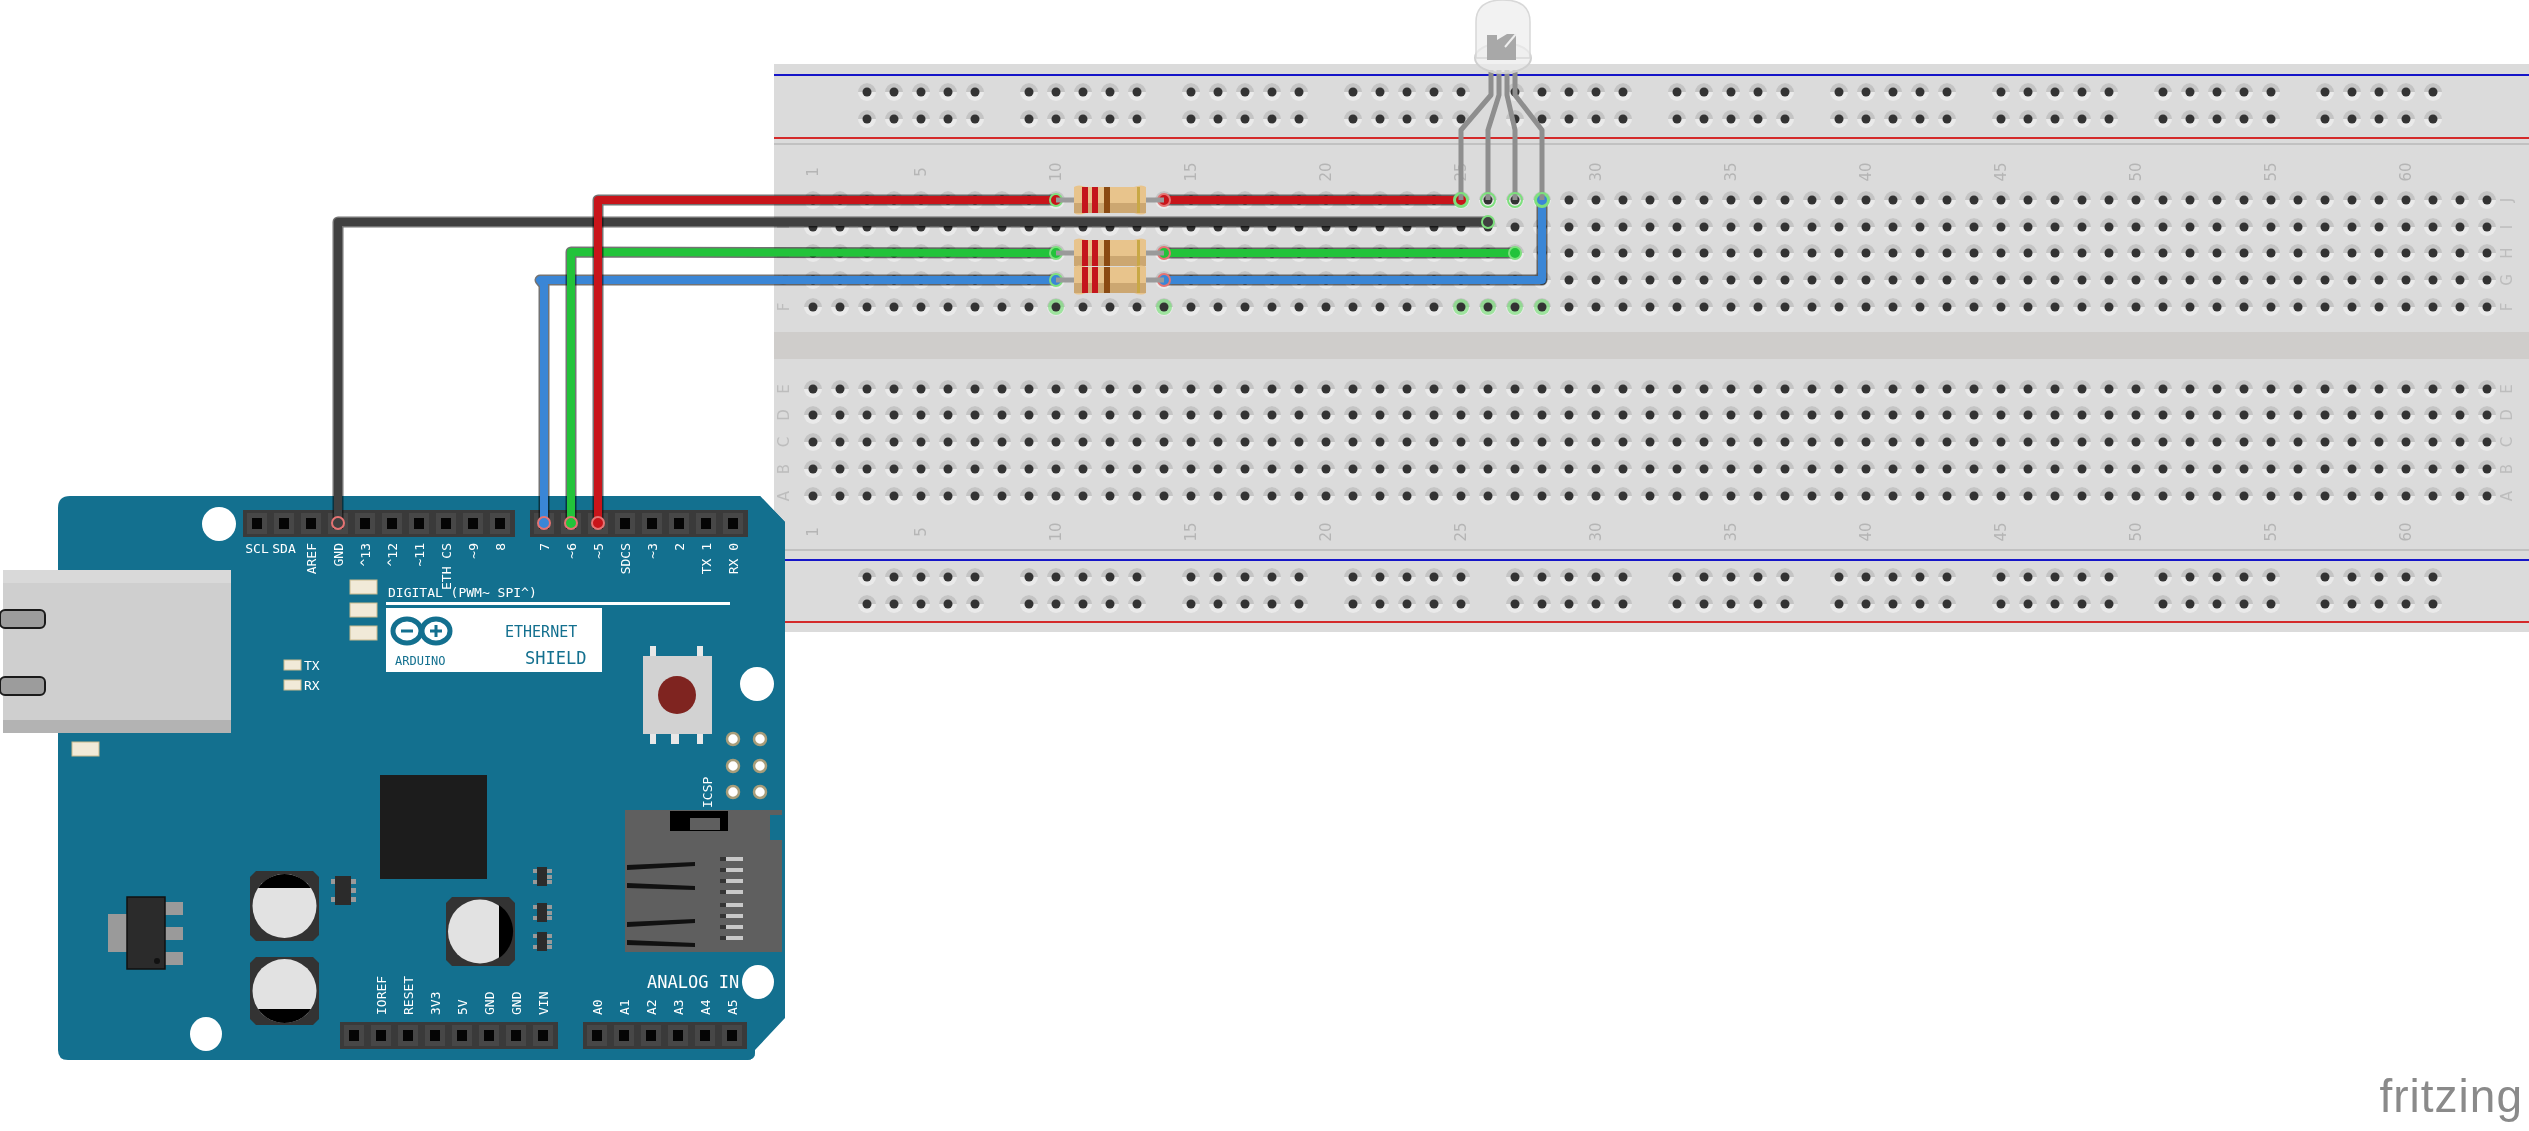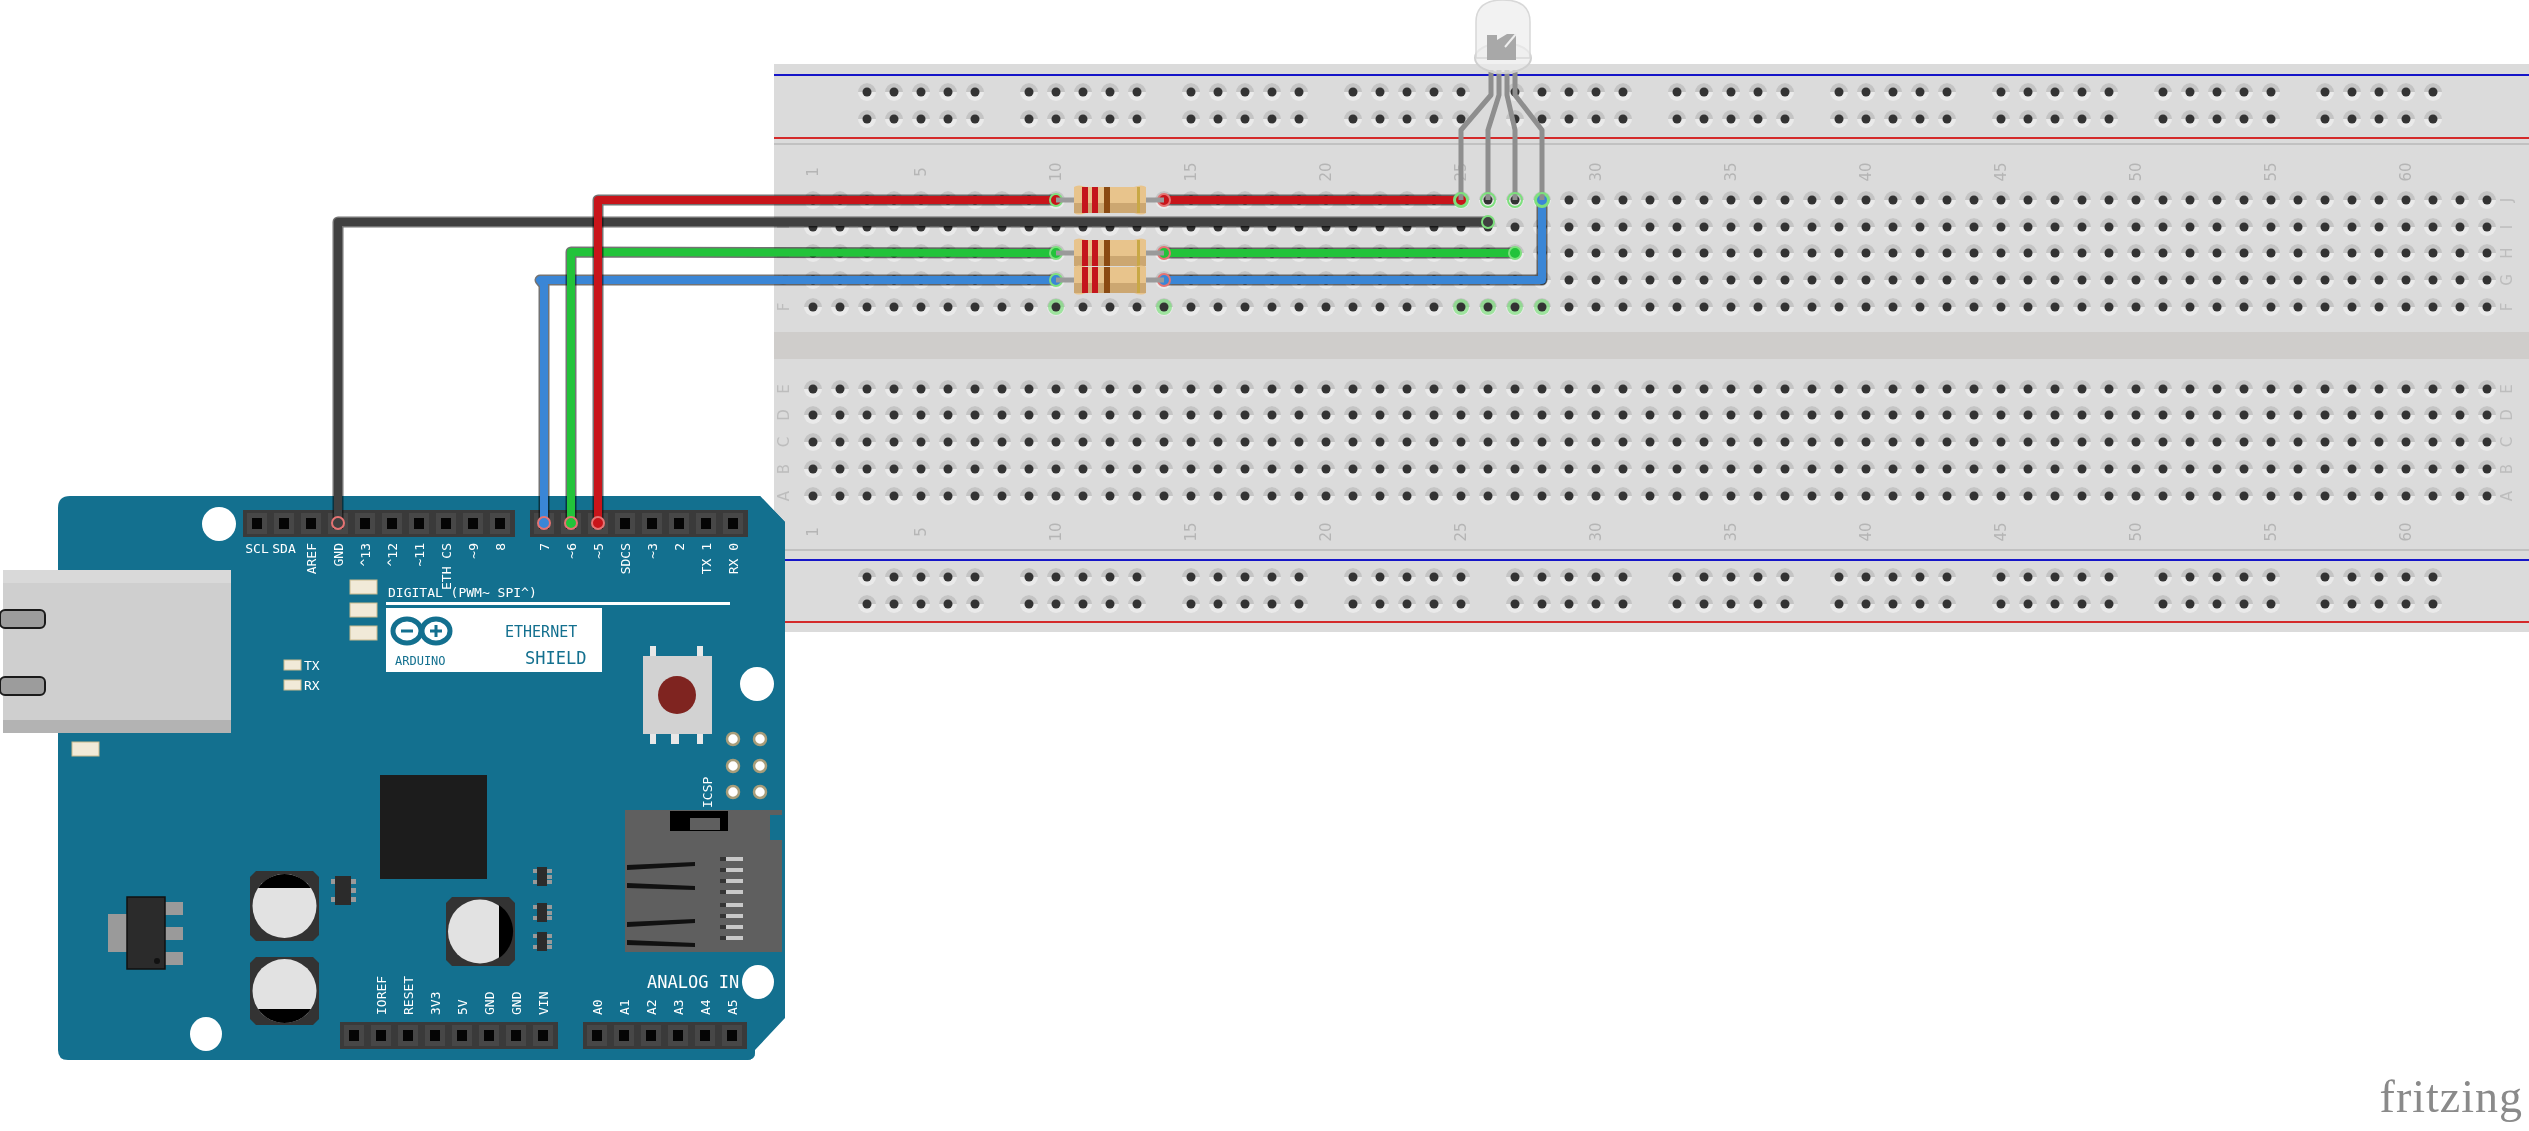--- a/index.html
+++ b/index.html
@@ -3,21 +3,21 @@
 <meta charset="utf-8">
 <style>
   html,body{margin:0;padding:0;background:#ffffff;}
   body{width:2529px;height:1131px;overflow:hidden;position:relative;font-family:"DejaVu Sans Mono","Liberation Mono",monospace;}
   #scene{position:absolute;left:0;top:0;}
   .bb-num{font-family:"DejaVu Sans","Liberation Sans",sans-serif;font-size:15px;fill:#b5b5b5;}
   .bb-row{font-family:"DejaVu Sans","Liberation Sans",sans-serif;font-size:15px;fill:#bdbdbd;}
   .pcb-label{font-family:"DejaVu Sans Mono","Liberation Mono",monospace;font-size:13px;fill:#ffffff;}
   .pcb-big{font-family:"DejaVu Sans Mono","Liberation Mono",monospace;font-size:17px;fill:#ffffff;}
   .logo-text{font-family:"DejaVu Sans Mono","Liberation Mono",monospace;fill:#13708f;}
-  #fritzing{position:absolute;right:6px;bottom:8px;font-family:Liberation Serif, serif;font-size:46px;color:#8a8a8a;letter-spacing:1px;}
+  #fritzing{position:absolute;right:6px;bottom:8px;font-family:Liberation Sans, sans-serif;font-size:46px;color:#8a8a8a;letter-spacing:1px;}
 </style>
 </head>
 <body>
 
 <svg id="scene" width="2529" height="1131" viewBox="0 0 2529 1131" xmlns="http://www.w3.org/2000/svg">
 
   <g id="breadboard">
     <rect x="774" y="64" width="1755" height="568" fill="#dbdbdb"></rect>
     <rect x="774" y="332" width="1755" height="27" fill="#cfcdcb"></rect>
     <line x1="774" y1="75" x2="2529" y2="75" stroke="#1515c8" stroke-width="2"></line>

